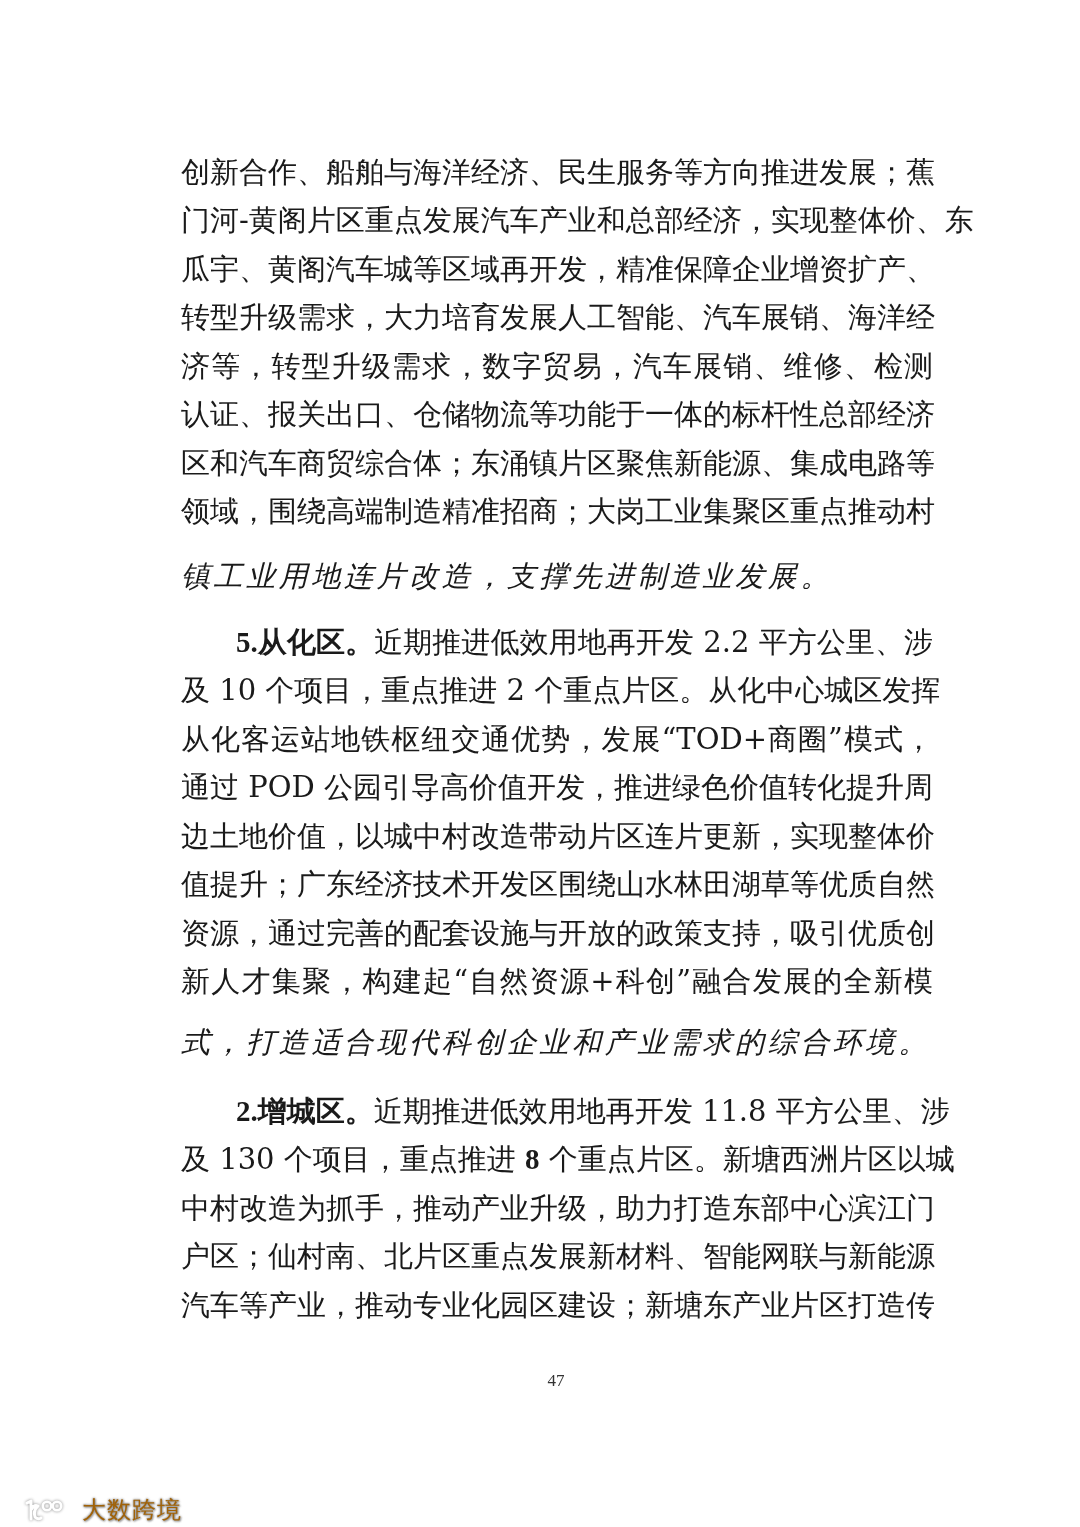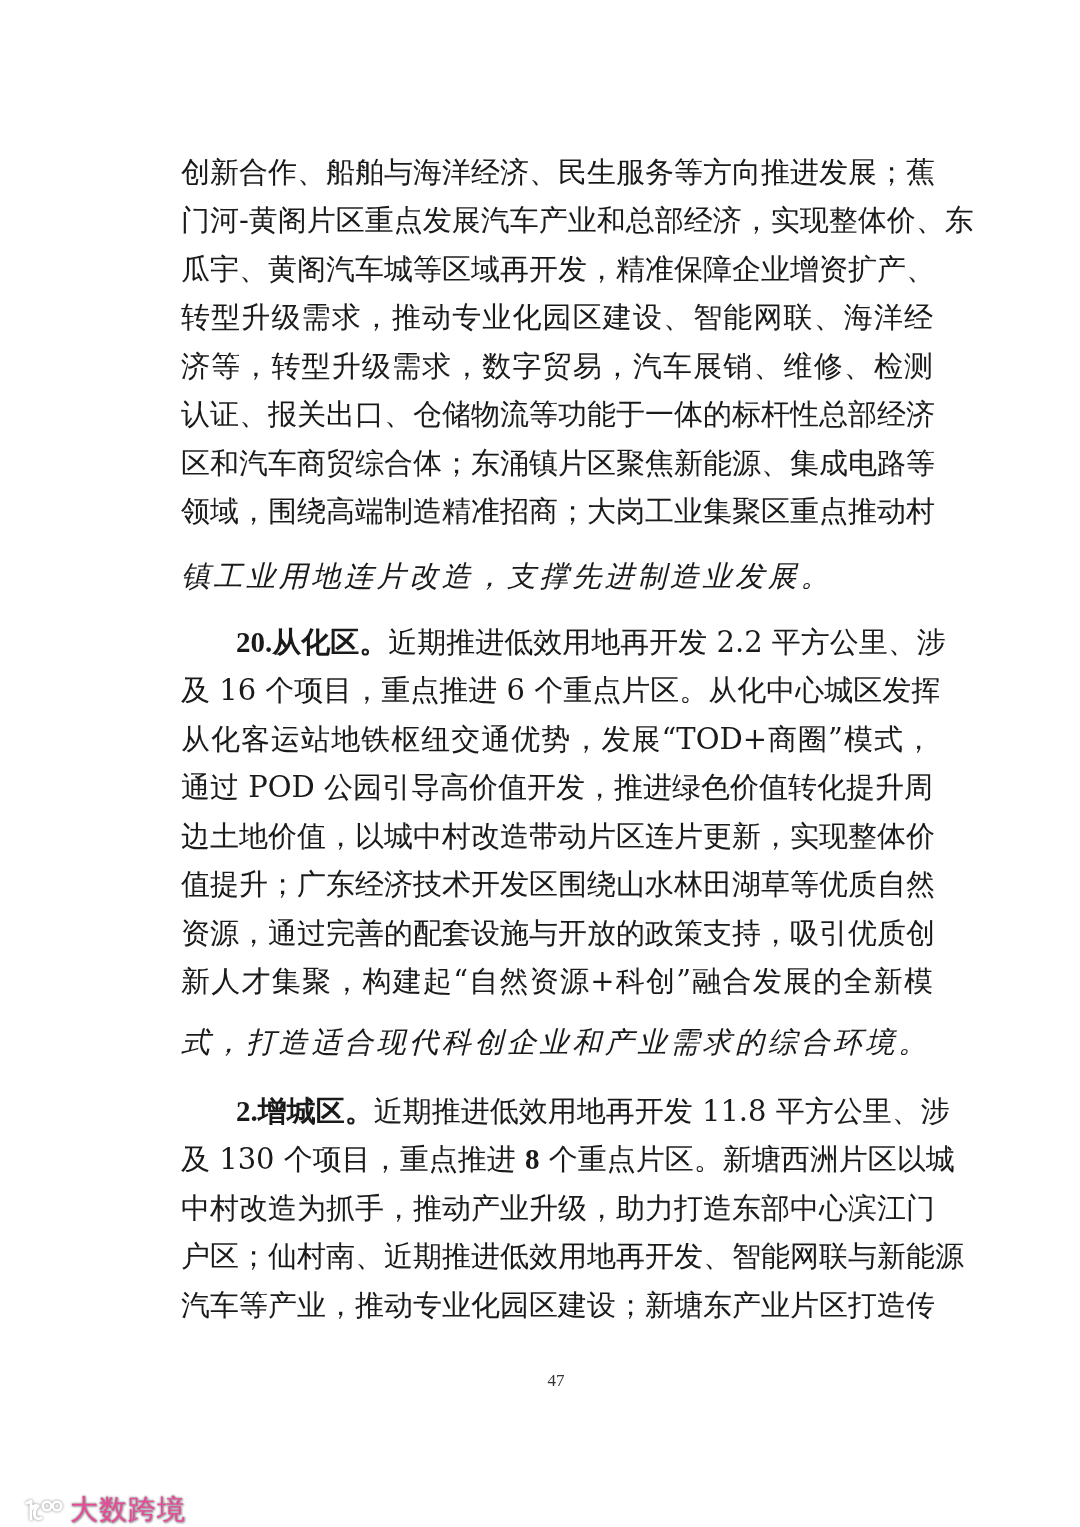--- a/index.html
+++ b/index.html
@@ -64,24 +64,24 @@
       font-size: 17px;
       color: #333333;
     }
     .watermark {
       position: absolute;
       left: 8px;
       top: 1487px;
       height: 30px;
       display: flex;
       align-items: center;
-      gap: 4px;
-      color: #ec4899;
+      gap: 16px;
+      color: #a16207;
       font-family: "DejaVu Sans", sans-serif;
-      font-size: 28px;
+      font-size: 24px;
       text-shadow: 0 0 2px #8a8a8a, 0 0 3px #a0a0a0, 1px 1px 2px #9a9a9a;
       letter-spacing: 1px;
     }
     .watermark-logo {
       display: inline-block;
       width: 42px;
       height: 26px;
       position: relative;
     }
     .watermark-logo svg {
@@ -91,41 +91,41 @@
   </style>
 </head>
 <body>
 
 <div class="page">
   <div class="text-block">
 
     <div class="line" style="top:144px">创新合作、船舶与海洋经济、民生服务等方向推进发展；蕉</div>
     <div class="line" style="top:192px">门河-黄阁片区重点发展汽车产业和总部经济，实现整体价、东</div>
     <div class="line" style="top:241px">瓜宇、黄阁汽车城等区域再开发，精准保障企业增资扩产、</div>
-    <div class="line" style="top:289px">转型升级需求，推动专业化园区建设、智能网联、海洋经</div>
+    <div class="line" style="top:289px">转型升级需求，大力培育发展人工智能、汽车展销、海洋经</div>
     <div class="line" style="top:338px">济等，转型升级需求，数字贸易，汽车展销、维修、检测</div>
     <div class="line" style="top:386px">认证、报关出口、仓储物流等功能于一体的标杆性总部经济</div>
     <div class="line" style="top:435px">区和汽车商贸综合体；东涌镇片区聚焦新能源、集成电路等</div>
     <div class="line" style="top:483px">领域，围绕高端制造精准招商；大岗工业集聚区重点推动村</div>
     <div class="line last" style="top:548px">镇工业用地连片改造，支撑先进制造业发展。</div>
 
-    <div class="line indent" style="top:614px"><span class="b">20.从化区。</span><span>近期推进低效用地再开发 2.2 平方公里、涉</span></div>
-    <div class="line" style="top:662px">及 16 个项目，重点推进 6 个重点片区。从化中心城区发挥</div>
+    <div class="line indent" style="top:614px"><span class="b">5.从化区。</span><span>近期推进低效用地再开发 2.2 平方公里、涉</span></div>
+    <div class="line" style="top:662px">及 10 个项目，重点推进 2 个重点片区。从化中心城区发挥</div>
     <div class="line" style="top:711px">从化客运站地铁枢纽交通优势，发展“TOD+商圈”模式，</div>
     <div class="line" style="top:759px">通过 POD 公园引导高价值开发，推进绿色价值转化提升周</div>
     <div class="line" style="top:808px">边土地价值，以城中村改造带动片区连片更新，实现整体价</div>
     <div class="line" style="top:856px">值提升；广东经济技术开发区围绕山水林田湖草等优质自然</div>
     <div class="line" style="top:905px">资源，通过完善的配套设施与开放的政策支持，吸引优质创</div>
     <div class="line" style="top:953px">新人才集聚，构建起“自然资源+科创”融合发展的全新模</div>
     <div class="line last" style="top:1014px">式，打造适合现代科创企业和产业需求的综合环境。</div>
 
     <div class="line indent" style="top:1083px"><span class="b">2.增城区。</span><span>近期推进低效用地再开发 11.8 平方公里、涉</span></div>
     <div class="line" style="top:1131px"><span>及 130 个项目，重点推进 </span><span class="b">8</span><span> 个重点片区。新塘西洲片区以城</span></div>
     <div class="line" style="top:1180px">中村改造为抓手，推动产业升级，助力打造东部中心滨江门</div>
-    <div class="line" style="top:1228px">户区；仙村南、近期推进低效用地再开发、智能网联与新能源</div>
+    <div class="line" style="top:1228px">户区；仙村南、北片区重点发展新材料、智能网联与新能源</div>
     <div class="line" style="top:1277px">汽车等产业，推动专业化园区建设；新塘东产业片区打造传</div>
   </div>
 
   <div class="page-number">47</div>
 
   <div class="watermark">
     <span class="watermark-logo">
       <svg viewBox="0 0 42 26" xmlns="http://www.w3.org/2000/svg">
         <path d="M3 6 L7 4 L7 22 M7 13 Q10 7 14 9 Q9 13 11 20 Q14 23 17 21" fill="none" stroke="#ffffff" stroke-width="3" stroke-linecap="round" stroke-linejoin="round"></path>
         <circle cx="23" cy="9" r="4.2" fill="none" stroke="#ffffff" stroke-width="2.6"></circle>

